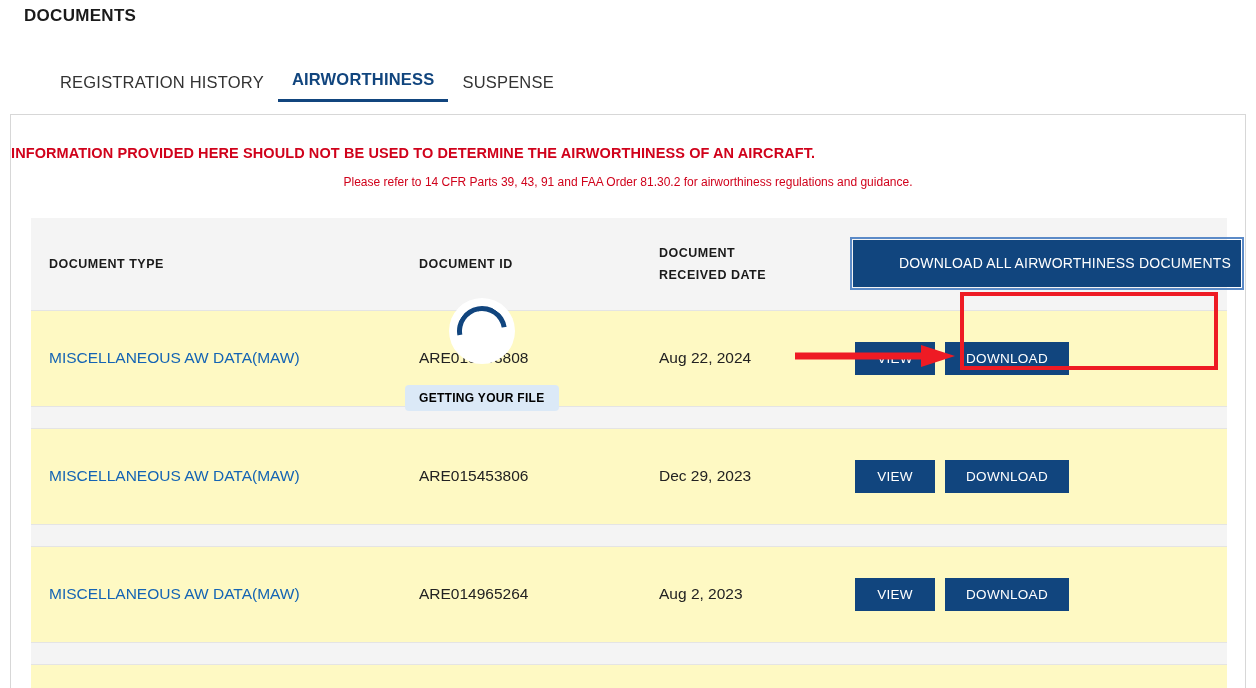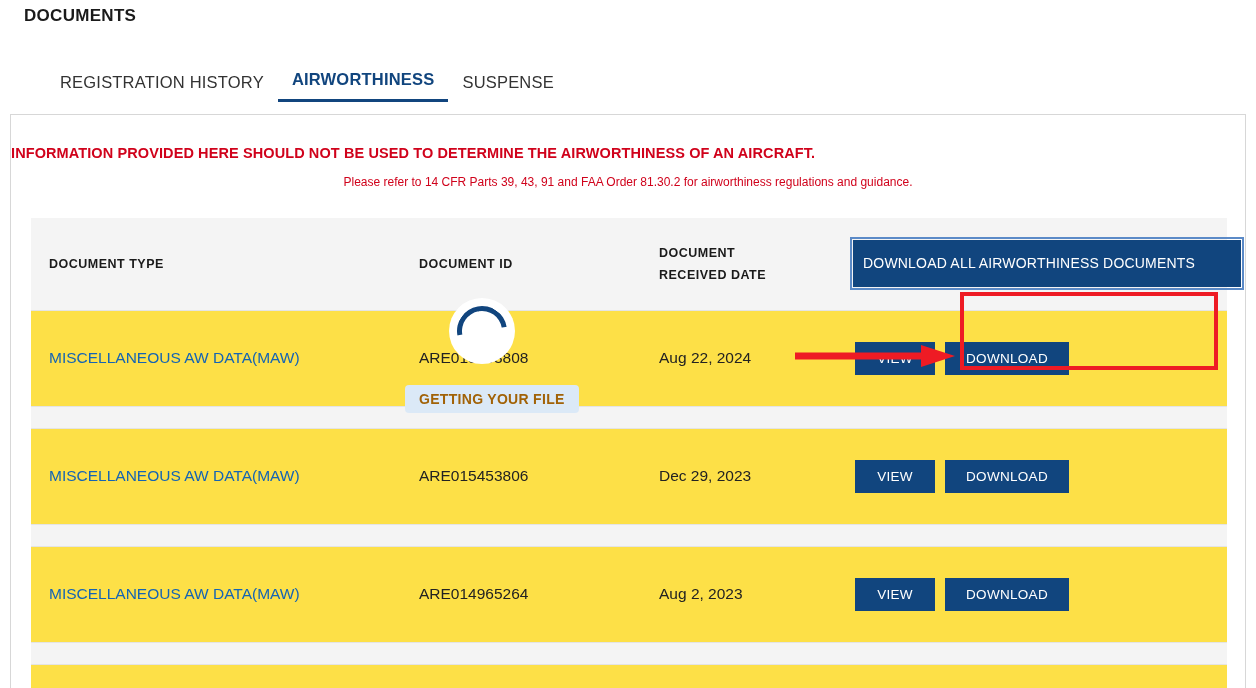--- a/index.html
+++ b/index.html
@@ -105,33 +105,33 @@
     margin: 0 4px 0 4px;
     background: #11457e;
     color: #fff;
     border: 2px solid #11457e;
     outline: 2px solid #5b8ac7;
     outline-offset: 1px;
     font-size: 14px;
     font-family: "Liberation Sans", sans-serif;
     letter-spacing: 0.2px;
     padding: 12px 8px;
-    text-align: left;
+    text-align: right;
     line-height: 1.35;
     cursor: pointer;
   }
 
   table.docs td {
     border-top: 1px solid #e4e4e4;
     height: 96px;
     vertical-align: middle;
     padding-left: 18px;
     font-size: 15.5px;
     color: #222;
-    background: #fde047;
+    background: #fef9c3;
   }
   td.doctype a {
     color: #1464b4;
     text-decoration: none;
     cursor: pointer;
     font-size: 15.5px;
   }
   td.actions { padding-left: 0; }
   .btn-group {
     display: flex;
@@ -203,23 +203,23 @@
     border-top-color: #11457e;
     border-left-color: #11457e;
     border-radius: 50%;
     transform: rotate(35deg);
   }
   .tooltip {
     position: absolute;
     left: 405px;
     top: 385px;
     background: #dbe9f7;
-    color: #a16207;
-    font-weight: bold;
-    font-size: 14px;
+    color: #000000;
+    font-weight: bold;
+    font-size: 12px;
     letter-spacing: 0.3px;
     padding: 6px 14px;
     border-radius: 4px;
     white-space: nowrap;
   }
 </style>
 </head>
 <body>
 
 <div class="page">

